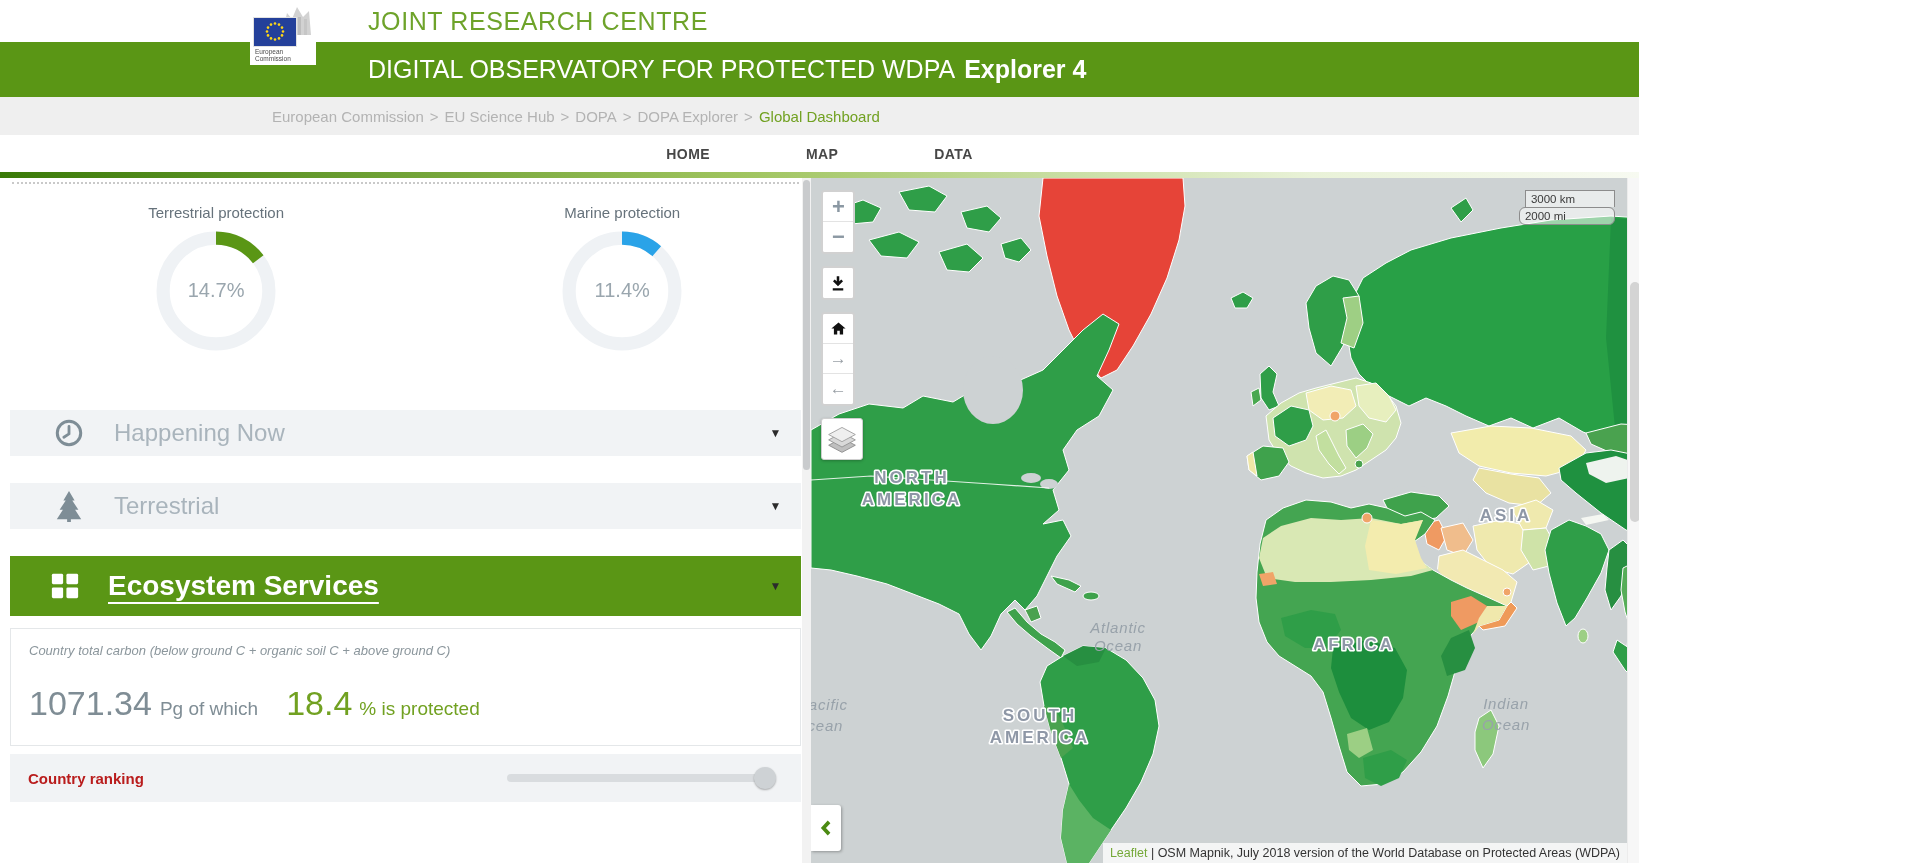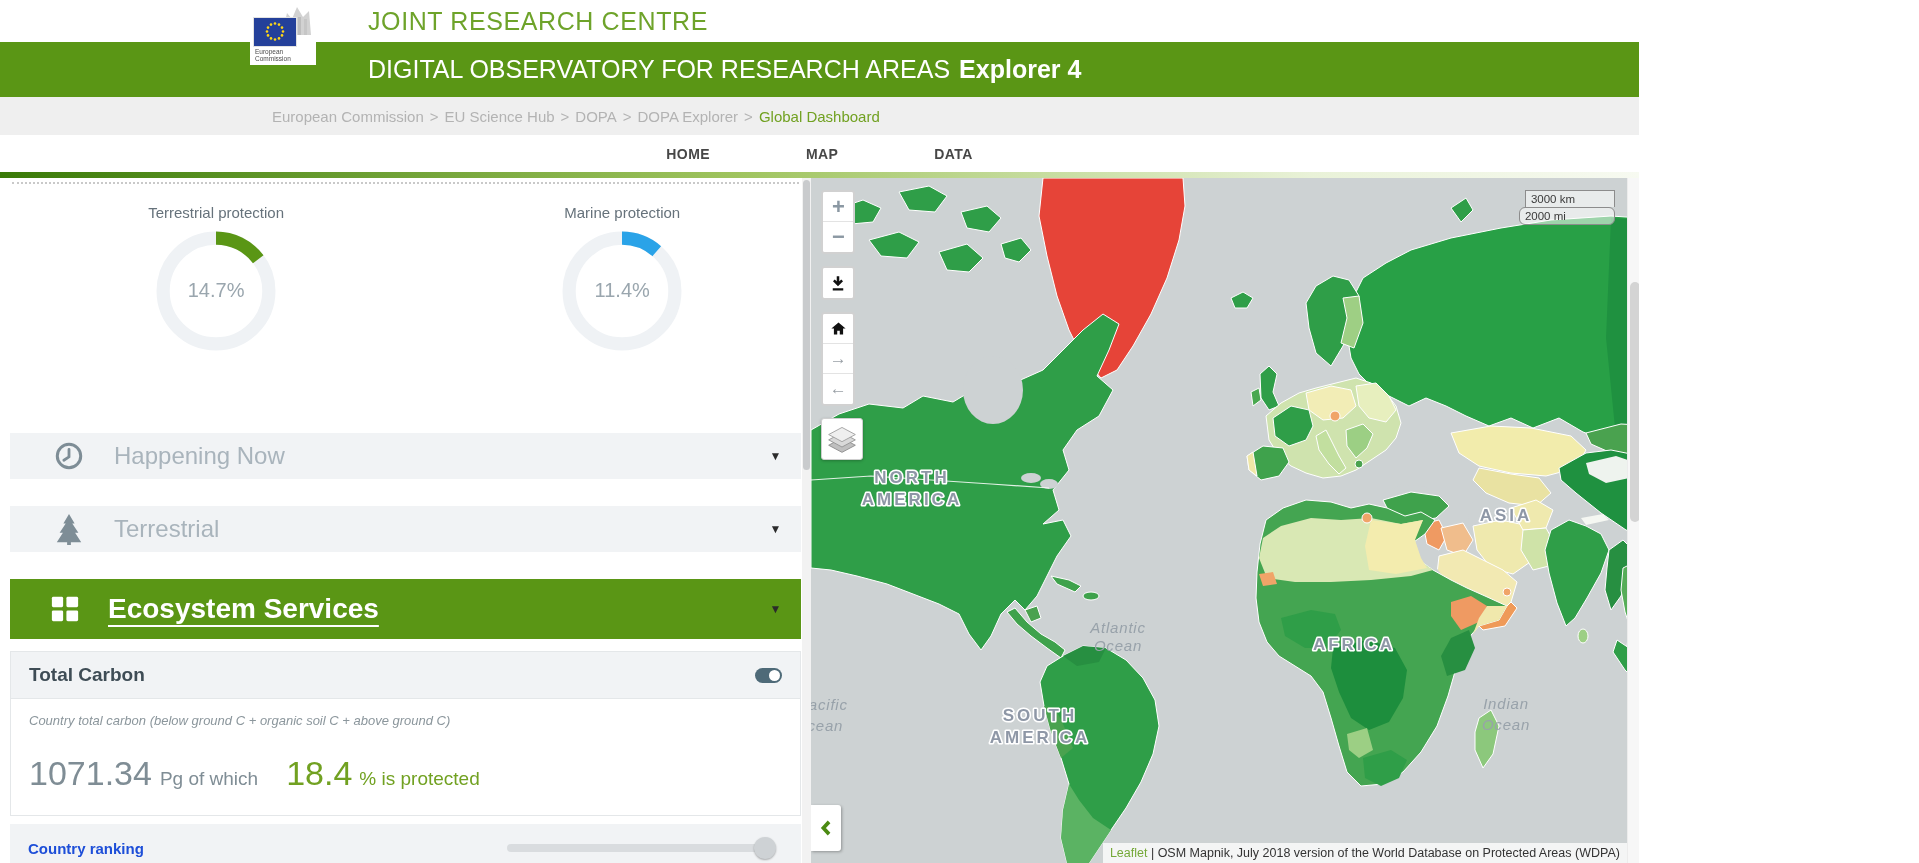--- a/index.html
+++ b/index.html
@@ -37,21 +37,21 @@
   
   .gauges{display:flex;margin-top:20px;}
   .gauge{width:430px;display:flex;flex-direction:column;align-items:center;}
   .gauge:first-child{margin-left:27px;}
   .gauge:last-child{margin-left:28px;}
   .gauge-label{font-size:15px;color:#66727b;margin-bottom:9px;}
   .donut{position:relative;width:122px;height:122px;}
   .donut .pct{position:absolute;left:0;right:0;top:50%;transform:translateY(-52%);text-align:center;font-size:20px;color:#9aa6ae;}
 
   
-  .accordions{margin:81px 10px 0;}
+  .accordions{margin:58px 10px 0;}
   .acc{height:46px;background:#f1f3f5;display:flex;align-items:center;margin-bottom:27px;position:relative;cursor:pointer;}
   .acc-icon{margin-left:44px;color:#7e8d96;display:flex;}
   .acc-label{margin-left:30px;font-size:24px;color:#a9b4bc;}
   .acc .caret{position:absolute;right:20px;top:50%;transform:translateY(-50%);font-size:12px;color:#2b2b2b;}
   .acc.active{height:60px;background:#5a9615;margin-bottom:0;}
   .acc.active .acc-icon{color:#fff;margin-left:40px;}
   .acc.active .acc-label{color:#fff;font-weight:700;font-size:28px;margin-left:28px;
       text-decoration:underline;text-decoration-thickness:2px;text-underline-offset:7px;}
 
   
@@ -64,21 +64,21 @@
   .carbon-body{background:#fff;padding:14px 18px 22px;}
   .carbon-desc{font-style:italic;font-size:13px;color:#8b969c;}
   .carbon-values{display:flex;align-items:baseline;margin-top:26px;}
   .v-big{font-size:34px;color:#7f8d95;}
   .v-unit{font-size:19px;color:#7f8d95;margin-left:8px;}
   .v-big.green{color:#71a121;margin-left:28px;}
   .v-unit.green{color:#71a121;margin-left:7px;text-align:right;}
 
   
   .ranking{margin:8px 10px 0;height:48px;background:#f1f3f5;display:flex;align-items:center;padding:0 18px;position:relative;}
-  .ranking-label{font-size:15px;font-weight:700;color:#1d4ed8;}
+  .ranking-label{font-size:15px;font-weight:700;color:#b91c1c;}
   .slider{position:absolute;right:36px;top:50%;margin-top:-4px;width:258px;height:8px;border-radius:4px;background:#d9dcdf;cursor:pointer;}
   .slider .thumb{position:absolute;right:-11px;top:50%;transform:translateY(-50%);width:22px;height:22px;border-radius:50%;
       background:#ced2d5;box-shadow:0 1px 2px rgba(0,0,0,.3);cursor:grab;}
 
   
   .panel-scroll{position:absolute;right:0;top:0;width:9px;height:100%;background:#f2f2f2;}
   .panel-scroll .thumb{position:absolute;left:1px;top:2px;width:7px;height:290px;background:#c9cbcd;border-radius:4px;}
 
   
   .map{width:955px;position:relative;background:#cdd2d3;overflow:hidden;}
@@ -148,21 +148,21 @@
       </div>
       <div class="caption">
         <div>European</div>
         <div>Commission</div>
       </div>
     </div>
     <div class="site-title">JOINT RESEARCH CENTRE</div>
   </div>
 
   <div class="banner">
-    <span>DIGITAL OBSERVATORY FOR RESEARCH AREAS</span>
+    <span>DIGITAL OBSERVATORY FOR PROTECTED WDPA</span>
     <span class="version">Explorer 4</span>
   </div>
 
   <div class="breadcrumb">
     <span>European Commission</span>
     <span>&gt;</span>
     <span>EU Science Hub</span>
     <span>&gt;</span>
     <span>DOPA</span>
     <span>&gt;</span>
@@ -236,24 +236,20 @@
               <rect x="2" y="17.5" width="12" height="11.5" rx="1.5"></rect>
               <rect x="17.5" y="17.5" width="12.5" height="11.5" rx="1.5"></rect>
             </svg>
           </span>
           <span class="acc-label">Ecosystem Services</span>
           <span class="caret">▼</span>
         </div>
       </div>
 
       <div class="carbon-card">
-        <div class="carbon-header">
-          <span class="carbon-title">Total Carbon</span>
-          <span class="toggle"></span>
-        </div>
         <div class="carbon-body">
           <div class="carbon-desc">Country total carbon (below ground C + organic soil C + above ground C)</div>
           <div class="carbon-values">
             <span class="v-big">1071.34</span>
             <span class="v-unit">Pg of which</span>
             <span class="v-big green">18.4</span>
             <span class="v-unit green">% is protected</span>
           </div>
         </div>
       </div>

